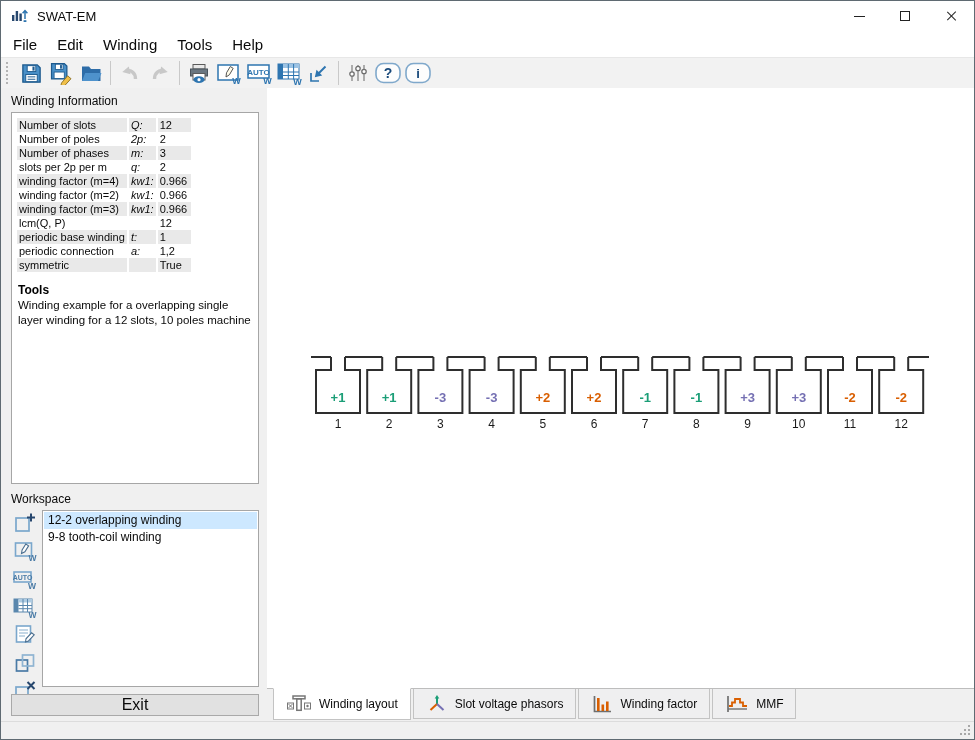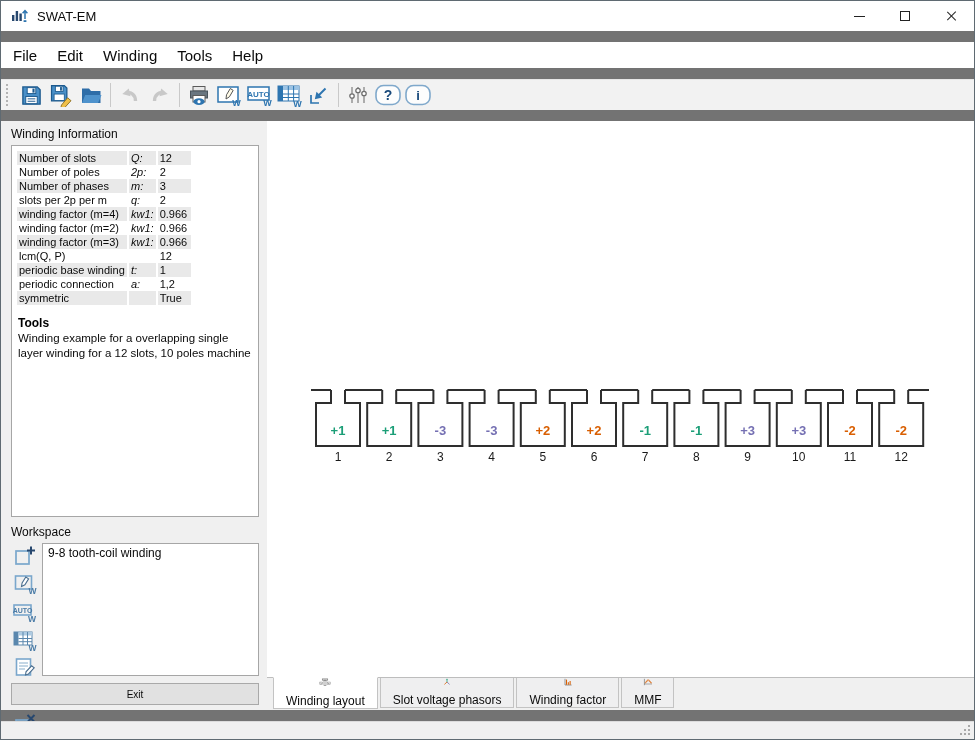--- a/index.html
+++ b/index.html
@@ -1,17 +1,17 @@
 <!DOCTYPE html>
 <html><head>
 <meta charset="utf-8">
 <style>
   html,body{margin:0;padding:0;background:#d0d0d0;font-family:"Liberation Sans",sans-serif;}
   *{box-sizing:border-box;}
-  .window{width:975px;height:740px;background:#737373;border:1px solid #5f6a72;display:flex;flex-direction:column;overflow:hidden;gap:11px;}
+  .window{width:975px;height:740px;background:#0f766e;border:1px solid #5f6a72;display:flex;flex-direction:column;overflow:hidden;}
 
   
   .titlebar{height:30px;flex:0 0 auto;display:flex;align-items:center;background:#fff;}
   .app-icon{margin:0 7px 0 9px;display:flex;}
   .title-text{font-size:13px;color:#0a0a0a;}
   .win-controls{margin-left:auto;display:flex;height:100%;}
   .win-btn{width:46px;height:100%;display:flex;align-items:center;justify-content:center;}
   .min-glyph{width:11px;height:1px;background:#222;}
   .max-glyph{width:10px;height:10px;border:1px solid #222;}
   .close-glyph{position:relative;width:12px;height:12px;}
@@ -43,33 +43,33 @@
   .info td.val{min-width:33px;}
   .notes-title{font-weight:bold;font-size:12px;margin:11px 3px 1px;}
   .notes-text{font-size:11.5px;line-height:1.27;margin:1px 3px 0;color:#0a0a0a;}
 
   .ws-row{display:flex;flex:1;margin-top:3px;min-height:0;}
   .ws-tools{width:31px;flex:0 0 auto;display:flex;flex-direction:column;gap:4px;padding-top:1px;}
   .ws-tool{width:27px;height:27px;display:flex;align-items:center;justify-content:center;border-radius:2px;}
   .ws-list{flex:1;background:#fff;border:1px solid #a6a6a6;overflow:hidden;padding:1px;}
   .ws-item{font-size:12px;height:17px;line-height:17px;padding:0 4px;white-space:nowrap;color:#0a0a0a;}
   .ws-item.selected{background:#cde8ff;}
-  .exit-btn{margin:7px 0 5px;height:22px;flex:0 0 auto;background:#e1e1e1;border:1px solid #a9a9a9;font-size:10px;color:#0a0a0a;display:flex;align-items:center;justify-content:center;}
+  .exit-btn{margin:7px 0 5px;height:22px;flex:0 0 auto;background:#e1e1e1;border:1px solid #a9a9a9;font-size:16px;color:#0a0a0a;display:flex;align-items:center;justify-content:center;}
 
   
   .mainarea{flex:1;min-width:0;display:flex;flex-direction:column;background:#fff;}
   .pane{flex:1;position:relative;border-bottom:1px solid #bdbdbd;}
   #winding-svg{position:absolute;left:44px;top:265px;}
   .slot-outline{stroke:#2e2e2e;stroke-width:2;fill:none;}
   text.slot-label{font-family:"Liberation Sans",sans-serif;font-size:13px;font-weight:bold;text-anchor:middle;}
   text.slot-number{font-family:"Liberation Sans",sans-serif;font-size:12px;fill:#1a1a1a;text-anchor:middle;}
 
   
   .tabbar{height:32px;flex:0 0 auto;background:#f0f0f0;display:flex;align-items:flex-start;padding-left:6px;}
-  .tab{display:flex;align-items:center;gap:7px;padding:0 12px;height:30px;border:1px solid #c3c3c3;border-top:none;background:#efeff0;margin-right:2px;font-size:12px;color:#0a0a0a;flex-direction:column;}
+  .tab{display:flex;align-items:center;gap:7px;padding:0 12px;height:30px;border:1px solid #c3c3c3;border-top:none;background:#efeff0;margin-right:2px;font-size:12px;color:#0a0a0a;}
   .tab.active{position:relative;top:-1px;height:32px;background:#fff;border-top:1px solid #fff;}
 
   
   .statusbar{height:18px;flex:0 0 auto;background:#f0f0f0;border-top:1px solid #dcdcdc;position:relative;}
   .grip-dots{position:absolute;right:3px;bottom:3px;display:flex;}
 </style>
 </head>
 <body>
 
 <div class="window">
@@ -371,20 +371,21 @@
 
           <div class="ws-tool">
             <svg width="24" height="24" viewBox="0 0 24 24">
               <rect x="3" y="8" width="12" height="12" fill="none" stroke="#7aa7cc" stroke-width="1.7"></rect>
               <path d="M14.5 3l7 7M21.5 3l-7 7" stroke="#27476e" stroke-width="2"></path>
             </svg>
           </div>
 
         </div>
         <div class="ws-list">
+            <div class="ws-item selected">12-2 overlapping winding</div>
             <div class="ws-item">9-8 tooth-coil winding</div>
           </div>
       </div>
 
       <div class="exit-btn">Exit</div>
     </div>
 
     <div class="mainarea">
       <div class="pane">
         <svg id="winding-svg" width="622" height="82" viewBox="0 0 622 82">

